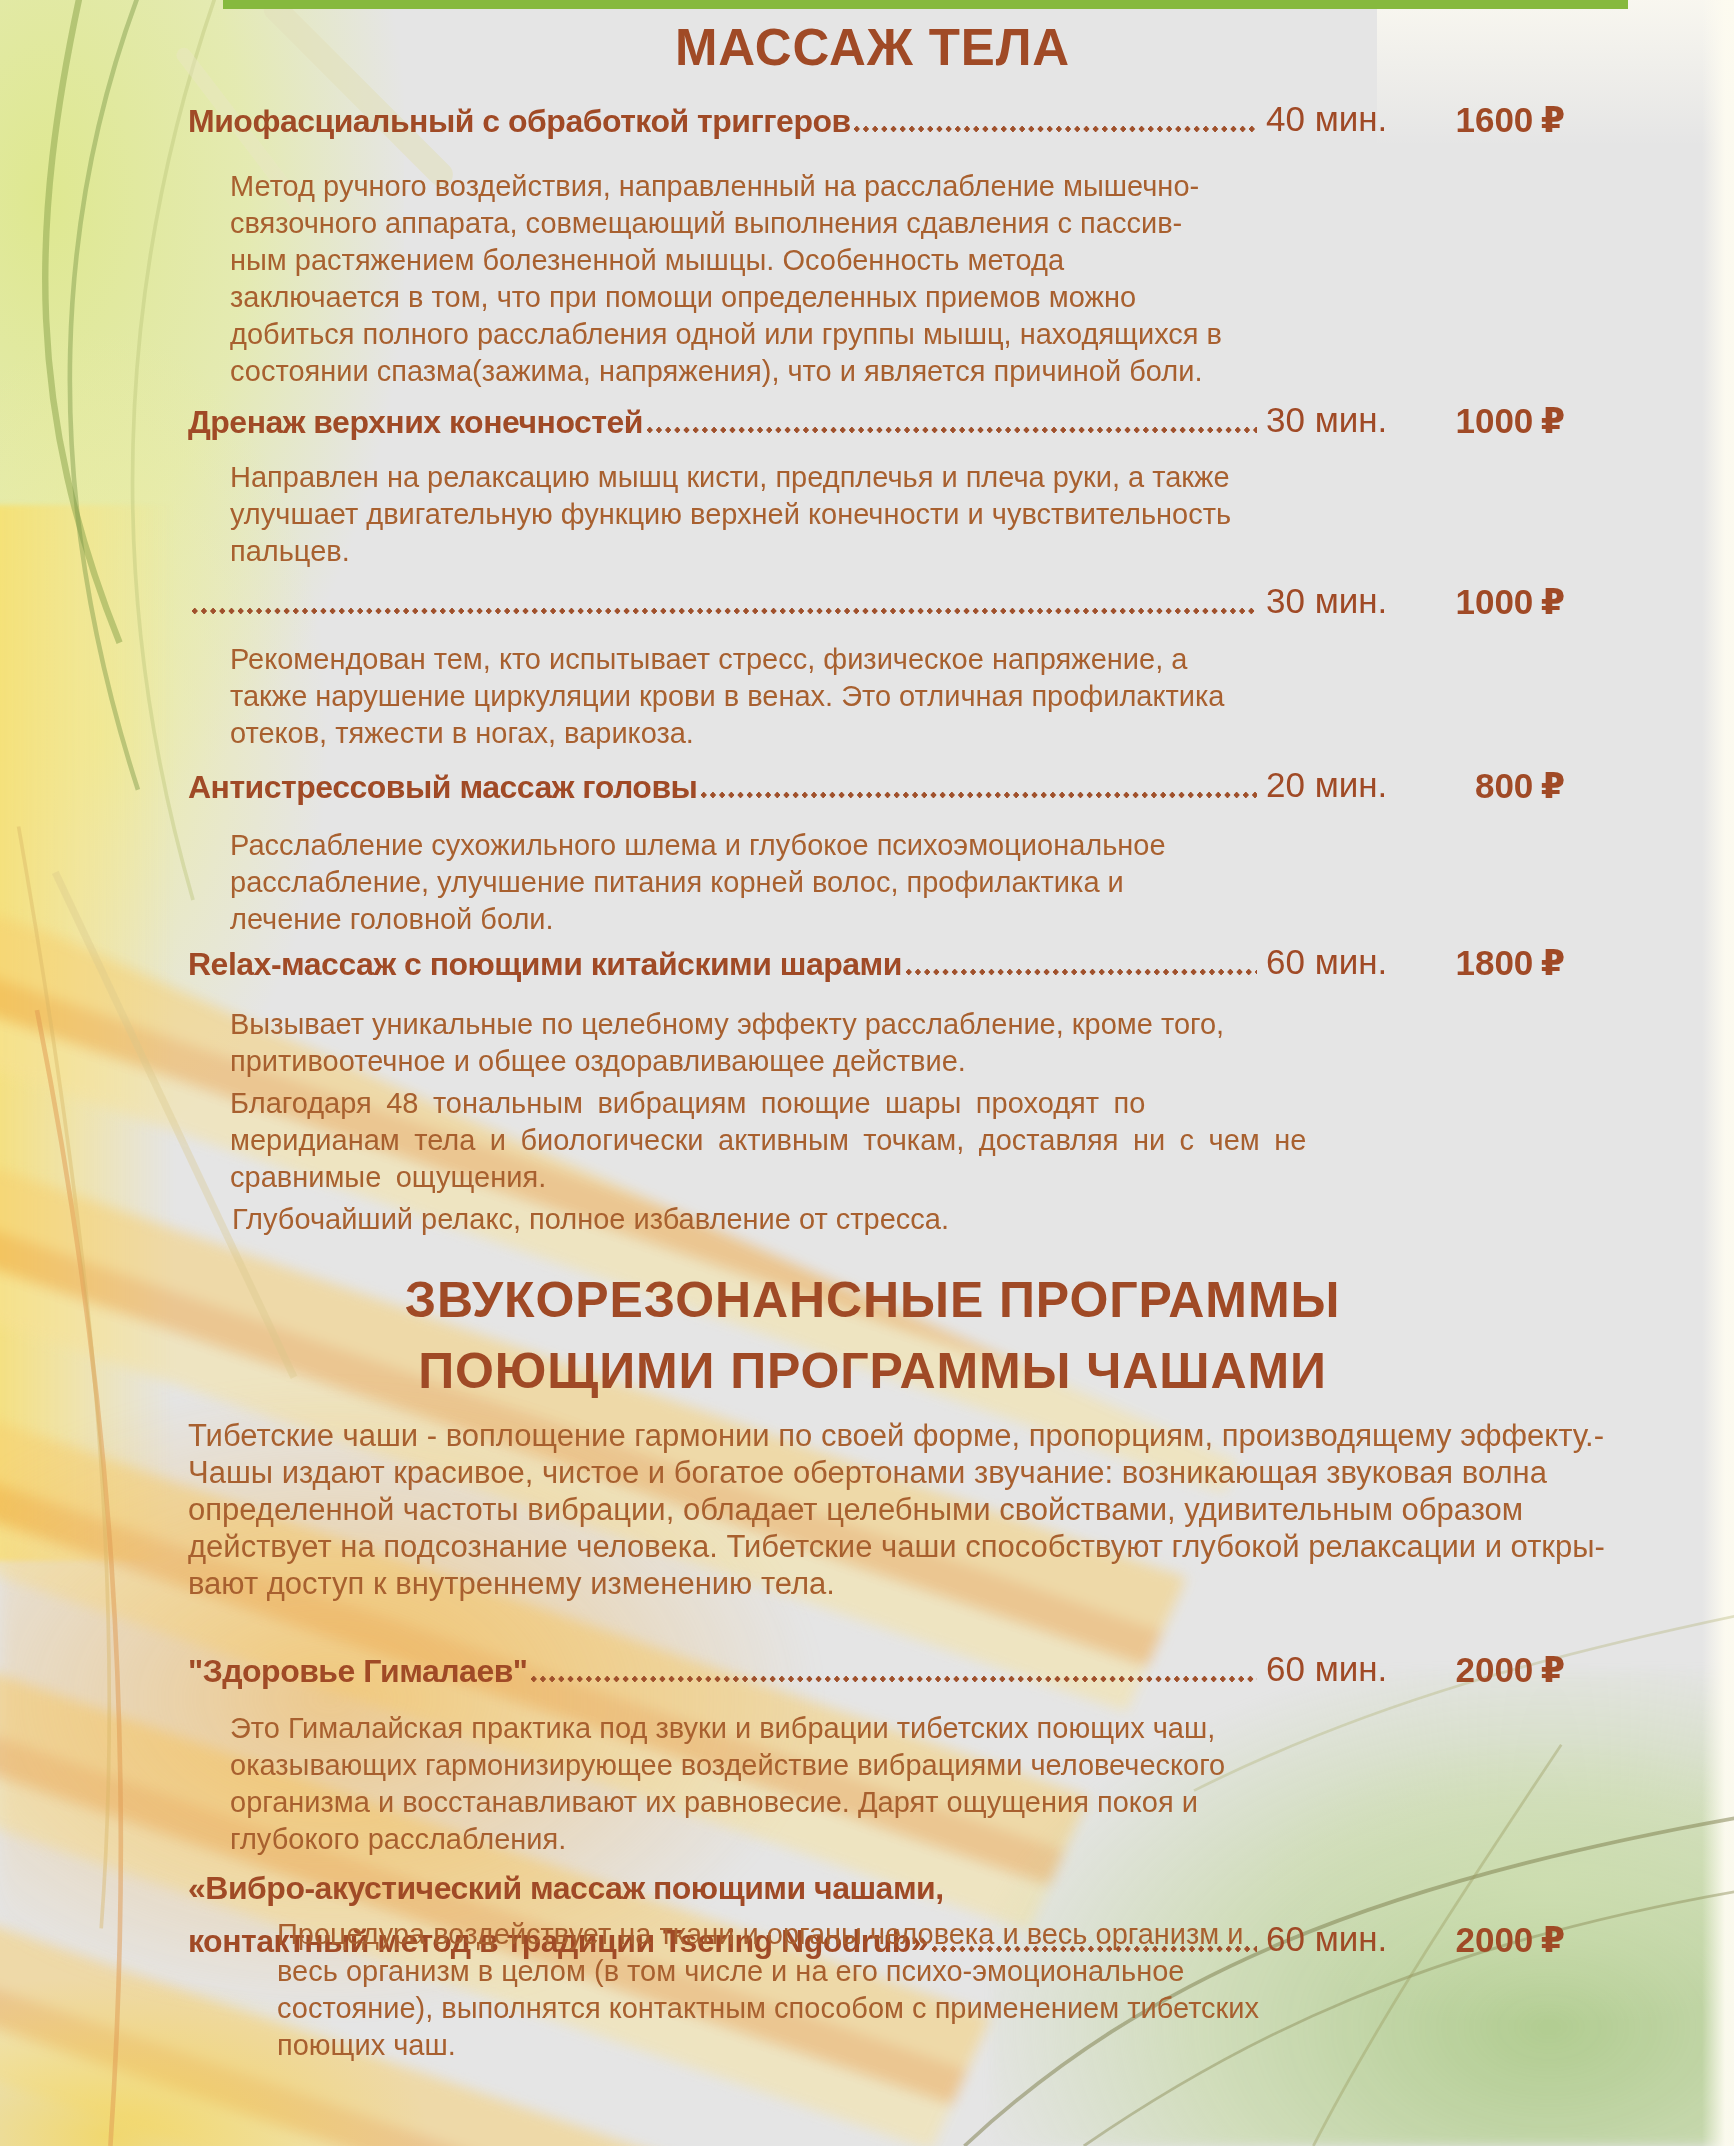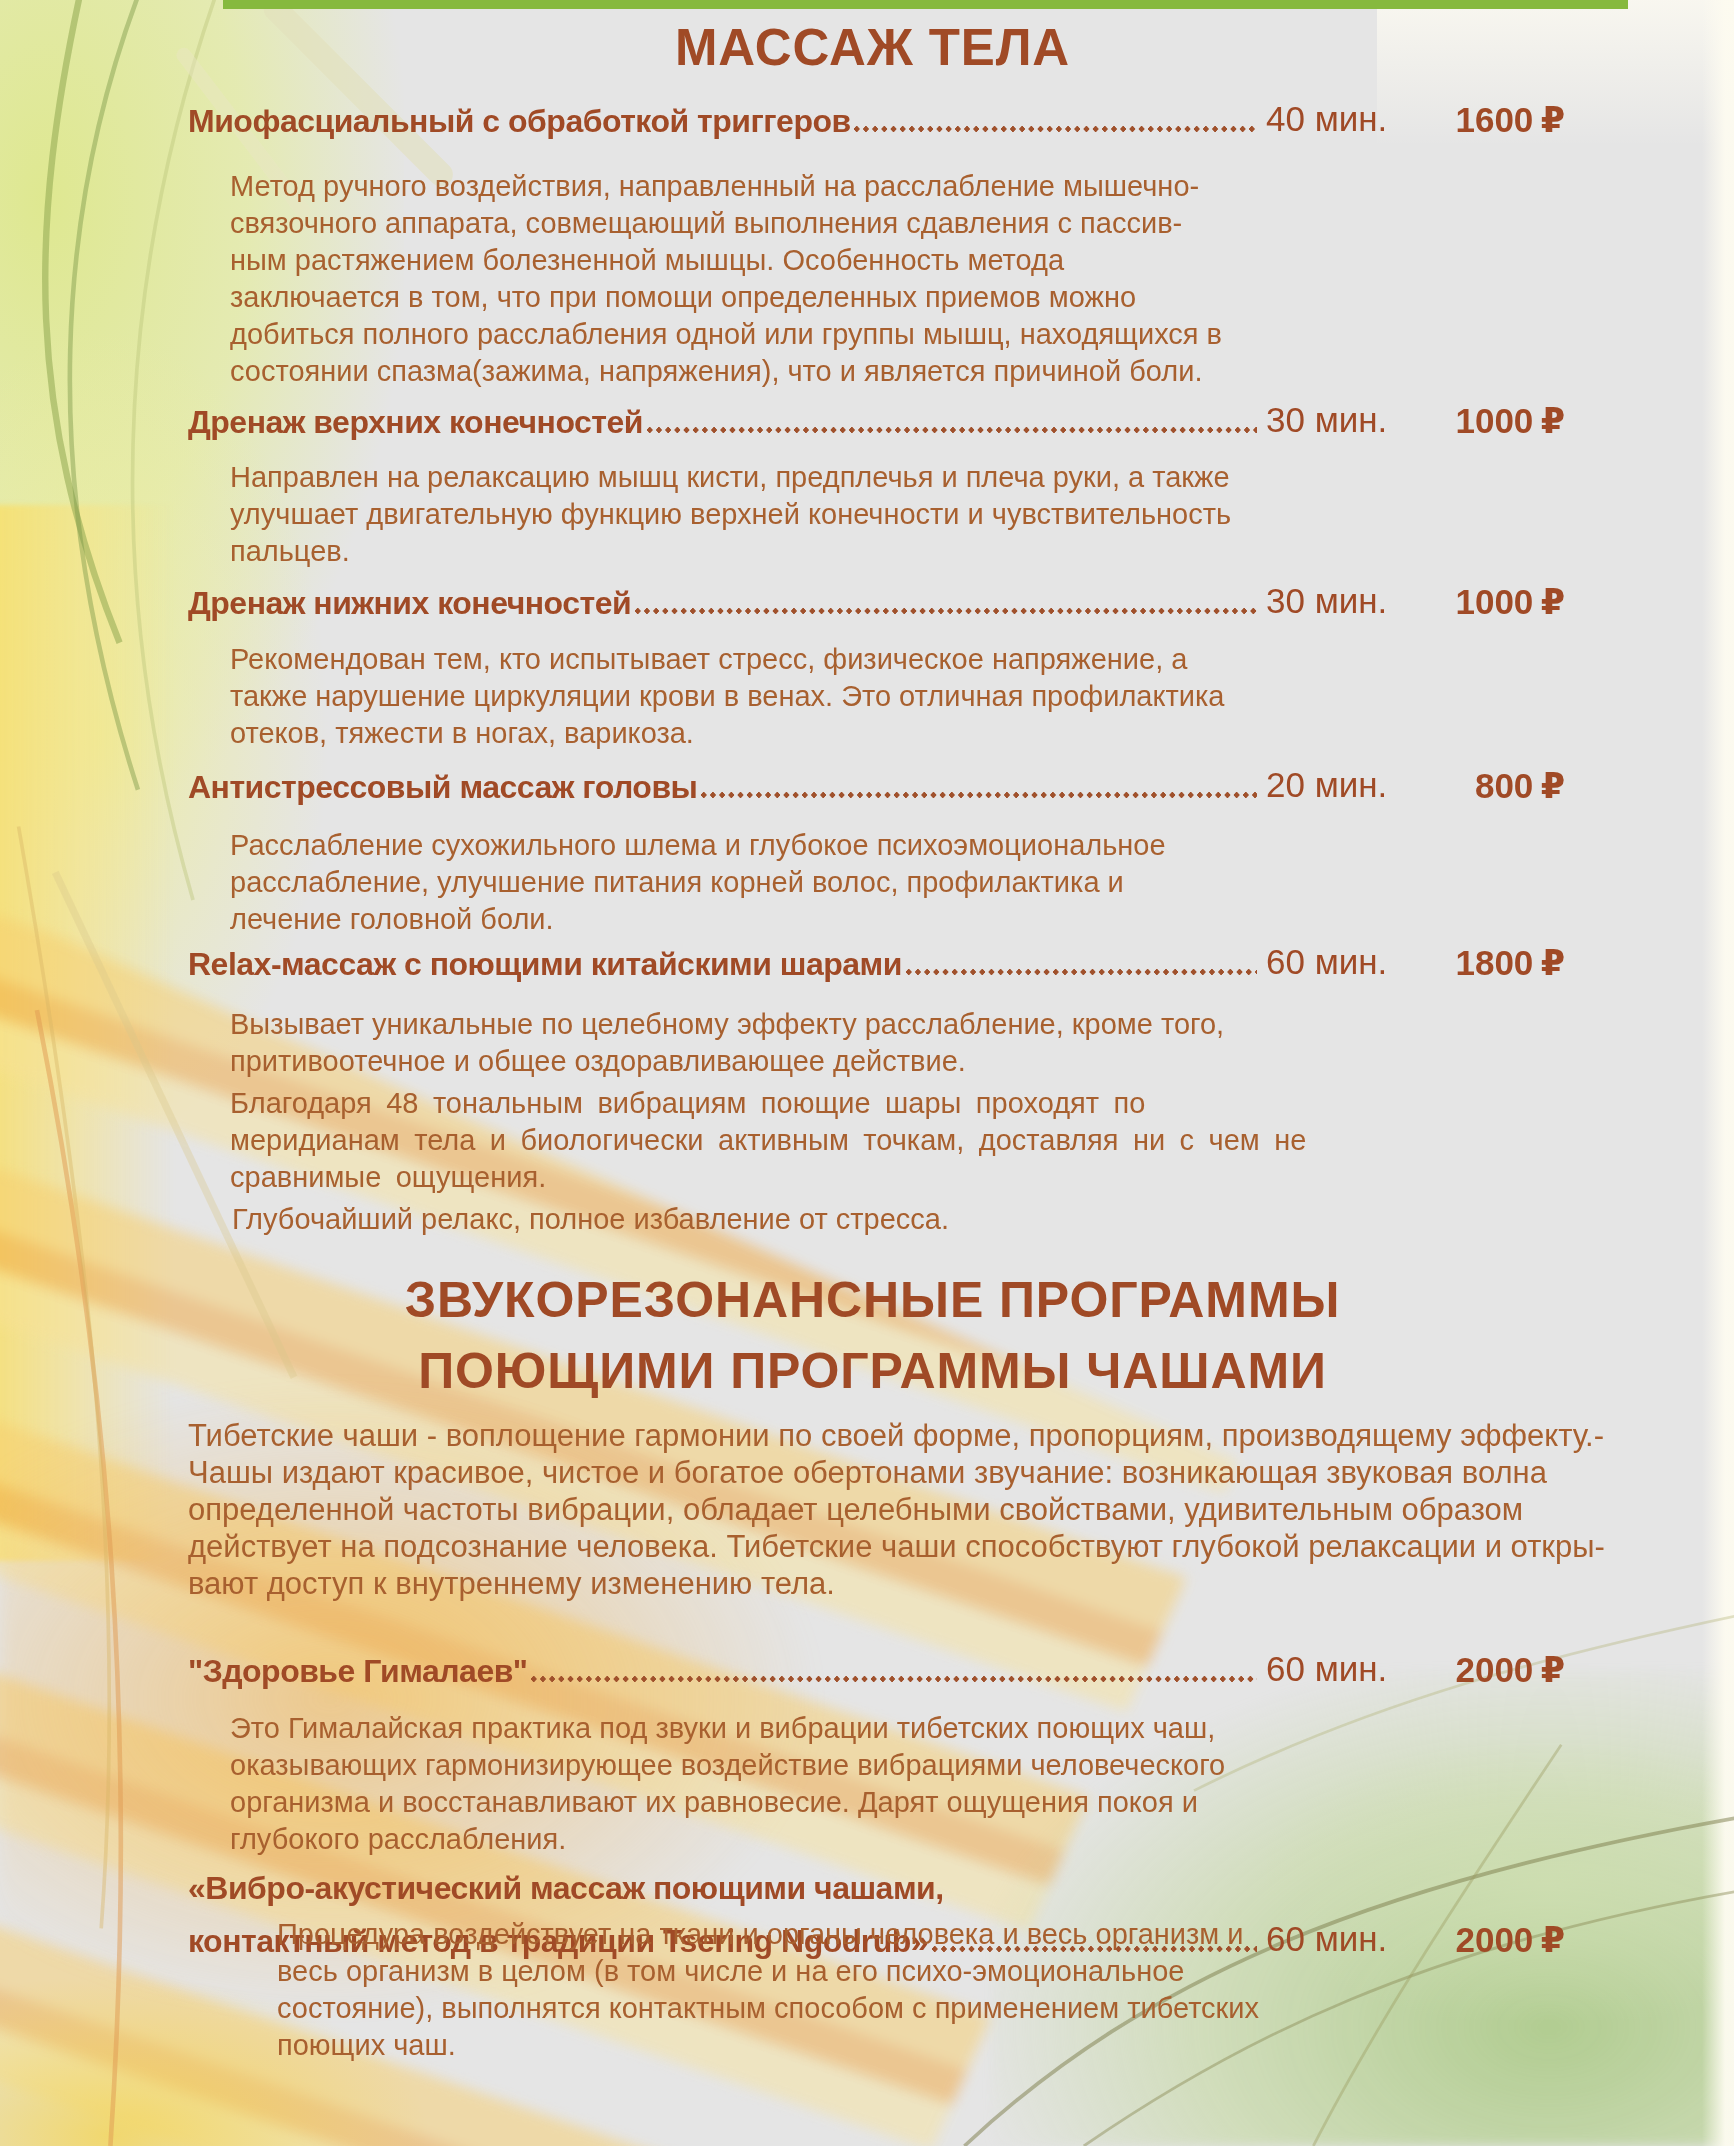--- a/index.html
+++ b/index.html
@@ -131,21 +131,20 @@
       <span class="svc-name">Дренаж верхних конечностей</span>
       <span class="leader"></span>
       <span class="svc-dur">30 мин.</span>
       <span class="svc-price"><span>1000</span><span class="rub">₽</span></span>
     </div>
     <p class="svc-desc abs" style="top:459px;left:230px;width:1194px;">Направлен на релаксацию мышц кисти, предплечья и плеча руки, а также
 улучшает двигательную функцию верхней конечности и чувствительность
 пальцев.</p>
 
     <div class="svc-row abs" style="top:581px;left:188px;width:1377px;">
-      <span class="svc-name">Дренаж нижних конечностей</span>
       <span class="leader"></span>
       <span class="svc-dur">30 мин.</span>
       <span class="svc-price"><span>1000</span><span class="rub">₽</span></span>
     </div>
     <p class="svc-desc abs" style="top:641px;left:230px;width:1194px;">Рекомендован тем, кто испытывает стресс, физическое напряжение, а
 также нарушение циркуляции крови в венах. Это отличная профилактика
 отеков, тяжести в ногах, варикоза.</p>
 
     <div class="svc-row abs" style="top:765px;left:188px;width:1377px;">
       <span class="svc-name">Антистрессовый массаж головы</span>

